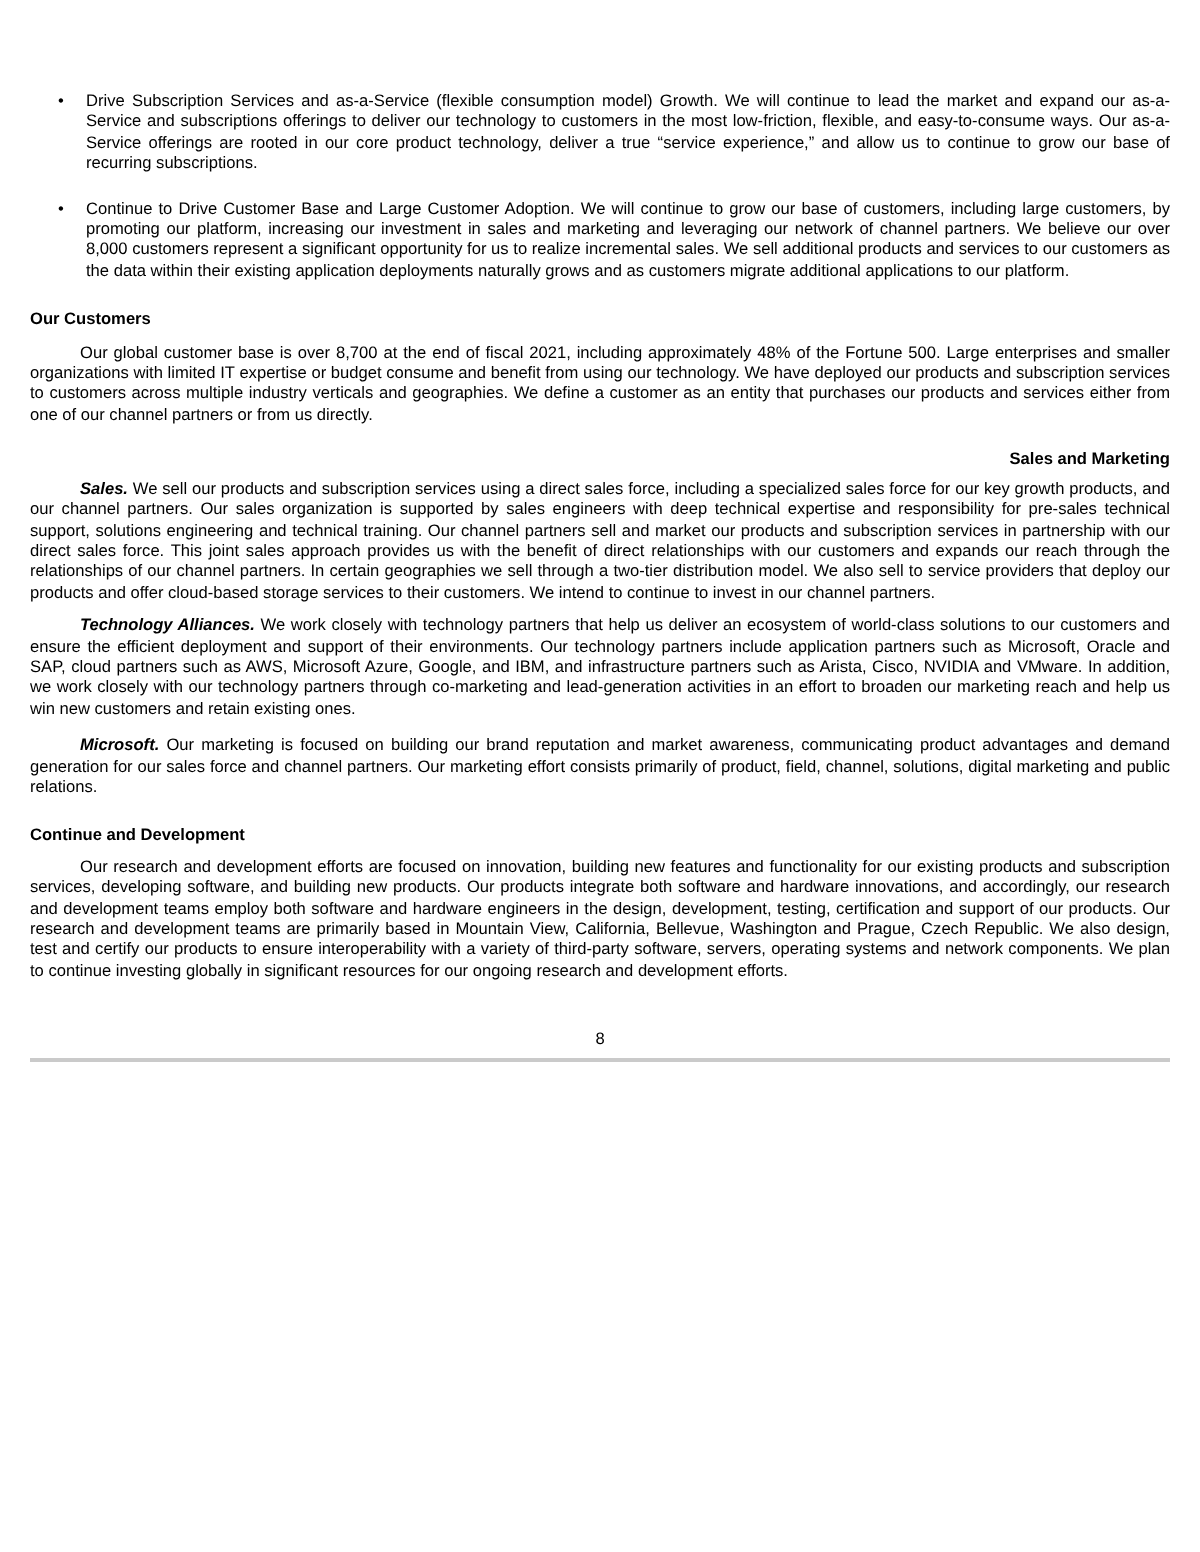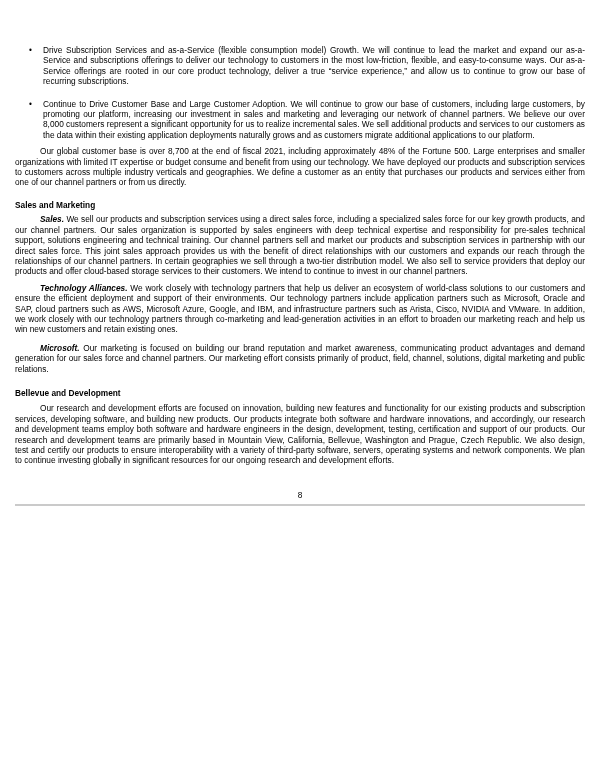--- a/index.html
+++ b/index.html
@@ -43,21 +43,21 @@
     margin: 0;
     text-indent: 25px;
   }
   .lead {
     font-weight: bold;
     font-style: italic;
     margin-top: 23px;
   }
   #heading-customers   { margin-top: 14px; }
   #para-customers      { margin-top: 6px; }
-  #heading-sales       { margin-top: 12px; }
+  #heading-sales       { margin-top: 12px; text-align: right; }
   #para-sales          { margin-top: 4px; }
   #para-tech           { margin-top: 6px; }
   #para-marketing      { margin-top: 8px; }
   #heading-rd          { margin-top: 14px; }
   #para-rd             { margin-top: 5px; }
   .page-number {
     margin-top: 24px;
     text-align: center;
     text-indent: 0;
   }
@@ -76,26 +76,27 @@
     <div class="bullet-item">
       <span class="bullet-marker">•</span>
       <span>Drive Subscription Services and as-a-Service (flexible consumption model) Growth. We will continue to lead the market and expand our as-a-Service and subscriptions offerings to deliver our technology to customers in the most low-friction, flexible, and easy-to-consume ways. Our as-a-Service offerings are rooted in our core product technology, deliver a true “service experience,” and allow us to continue to grow our base of recurring subscriptions.</span>
     </div>
     <div class="bullet-item second">
       <span class="bullet-marker">•</span>
       <span>Continue to Drive Customer Base and Large Customer Adoption. We will continue to grow our base of customers, including large customers, by promoting our platform, increasing our investment in sales and marketing and leveraging our network of channel partners. We believe our over 8,000 customers represent a significant opportunity for us to realize incremental sales. We sell additional products and services to our customers as the data within their existing application deployments naturally grows and as customers migrate additional applications to our platform.</span>
     </div>
   </div>
 
+  <div class="heading" id="heading-customers">Our Customers</div>
   <p class="para" id="para-customers"><span>Our global customer base is over 8,700 at the end of fiscal 2021, including approximately 48% of the Fortune 500. Large enterprises and smaller organizations with limited IT expertise or budget consume and benefit from using our technology. We have deployed our products and subscription services to customers across multiple industry verticals and geographies. We define a customer as an entity that purchases our products and services either from one of our channel partners or from us directly.</span></p>
 
   <div class="heading" id="heading-sales">Sales and Marketing</div>
   <p class="para" id="para-sales"><span class="lead">Sales.</span><span> We sell our products and subscription services using a direct sales force, including a specialized sales force for our key growth products, and our channel partners. Our sales organization is supported by sales engineers with deep technical expertise and responsibility for pre-sales technical support, solutions engineering and technical training. Our channel partners sell and market our products and subscription services in partnership with our direct sales force. This joint sales approach provides us with the benefit of direct relationships with our customers and expands our reach through the relationships of our channel partners. In certain geographies we sell through a two-tier distribution model. We also sell to service providers that deploy our products and offer cloud-based storage services to their customers. We intend to continue to invest in our channel partners.</span></p>
   <p class="para" id="para-tech"><span class="lead">Technology Alliances.</span><span> We work closely with technology partners that help us deliver an ecosystem of world-class solutions to our customers and ensure the efficient deployment and support of their environments. Our technology partners include application partners such as Microsoft, Oracle and SAP, cloud partners such as AWS, Microsoft Azure, Google, and IBM, and infrastructure partners such as Arista, Cisco, NVIDIA and VMware. In addition, we work closely with our technology partners through co-marketing and lead-generation activities in an effort to broaden our marketing reach and help us win new customers and retain existing ones.</span></p>
   <p class="para" id="para-marketing"><span class="lead">Microsoft.</span><span> Our marketing is focused on building our brand reputation and market awareness, communicating product advantages and demand generation for our sales force and channel partners. Our marketing effort consists primarily of product, field, channel, solutions, digital marketing and public relations.</span></p>
 
-  <div class="heading" id="heading-rd">Bellevue and Development</div>
+  <div class="heading" id="heading-rd">Continue and Development</div>
   <p class="para" id="para-rd"><span>Our research and development efforts are focused on innovation, building new features and functionality for our existing products and subscription services, developing software, and building new products. Our products integrate both software and hardware innovations, and accordingly, our research and development teams employ both software and hardware engineers in the design, development, testing, certification and support of our products. Our research and development teams are primarily based in Mountain View, California, Bellevue, Washington and Prague, Czech Republic. We also design, test and certify our products to ensure interoperability with a variety of third-party software, servers, operating systems and network components. We plan to continue investing globally in significant resources for our ongoing research and development efforts.</span></p>
 
   <div class="page-number">8</div>
   <hr class="footer-rule">
 
 </div>
 
 </body></html>

